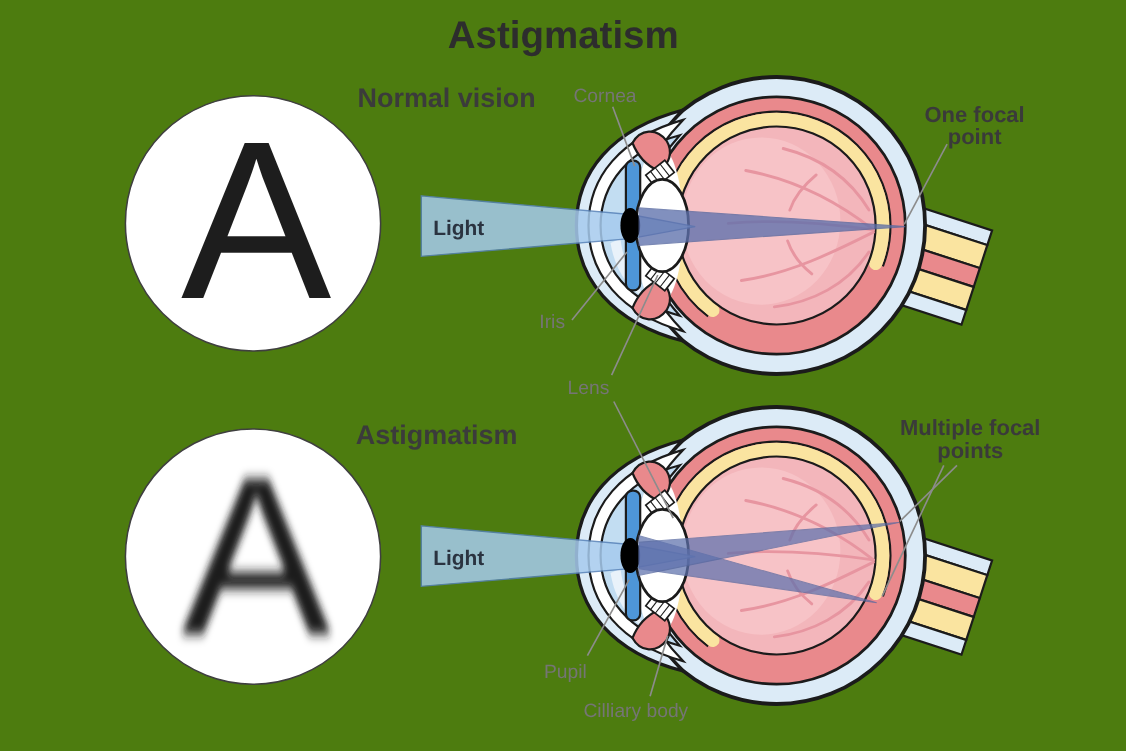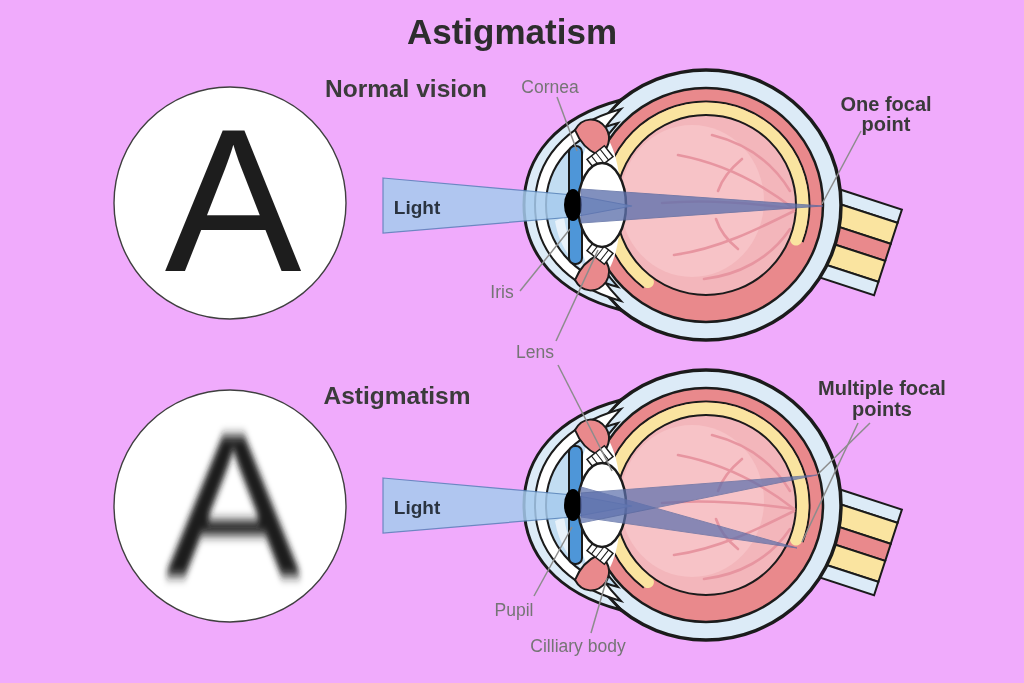--- a/index.html
+++ b/index.html
@@ -1,16 +1,16 @@
 <!DOCTYPE html>
 <html><head>
 <meta charset="utf-8">
 <style>
   html,body{margin:0;padding:0;background:#ffffff;}
-  .stage{position:relative;width:1024px;height:683px;background:#f0abfc;overflow:hidden;
+  .stage{position:relative;width:1024px;height:683px;background:#4d7c0f;overflow:hidden;
          font-family:"Liberation Sans", sans-serif;}
   svg{position:absolute;left:0;top:0;}
   text{font-family:"Liberation Sans", sans-serif;}
   .t-title{font-size:35px;font-weight:600;fill:#2d2d2d;}
   .t-section{font-size:24.5px;font-weight:600;fill:#3b3b3b;}
   .t-anat{font-size:17.5px;font-weight:400;fill:#757575;}
   .t-bold{font-size:20px;font-weight:600;fill:#3a3a3a;}
   .t-light{font-size:19px;font-weight:600;fill:#2a3340;}
   .t-letter{font-size:205px;font-weight:400;fill:#1d1d1d;}
   .leader{stroke:#8c8c8c;stroke-width:1.5;fill:none;}

